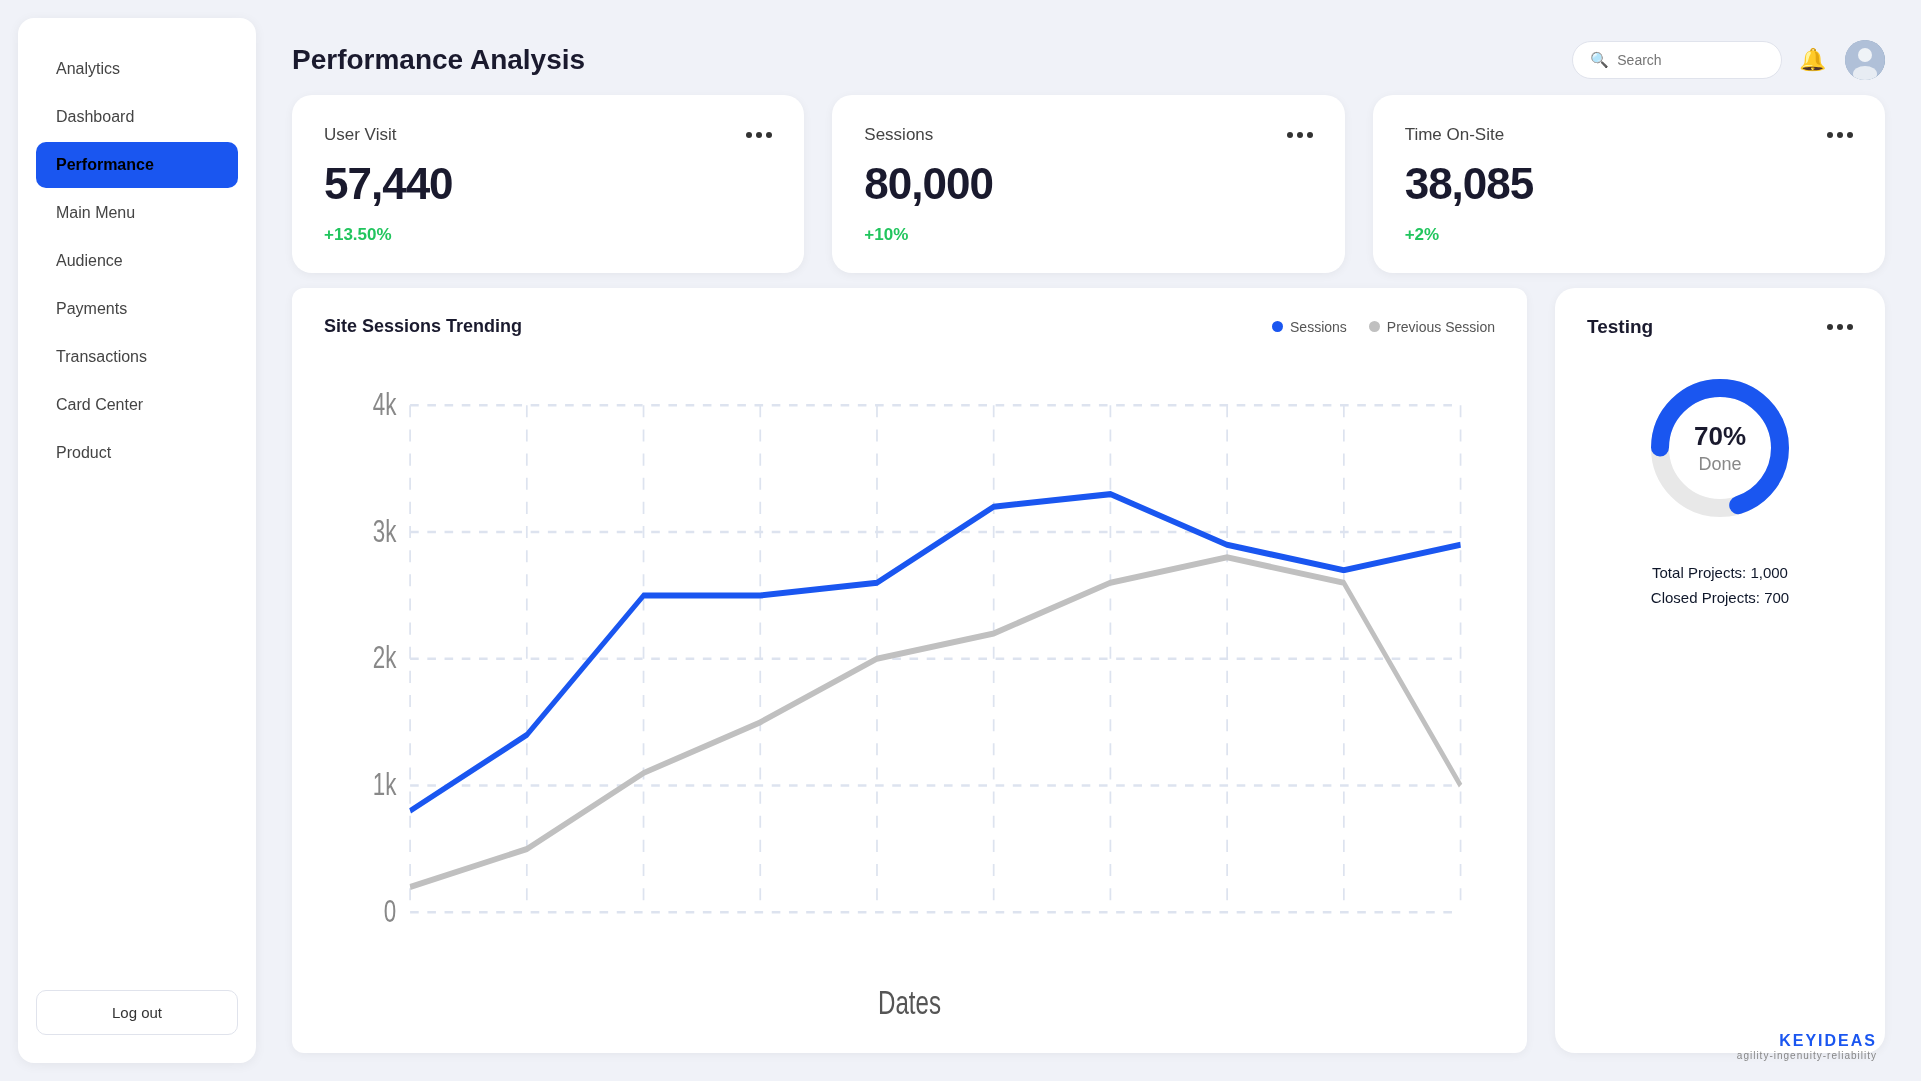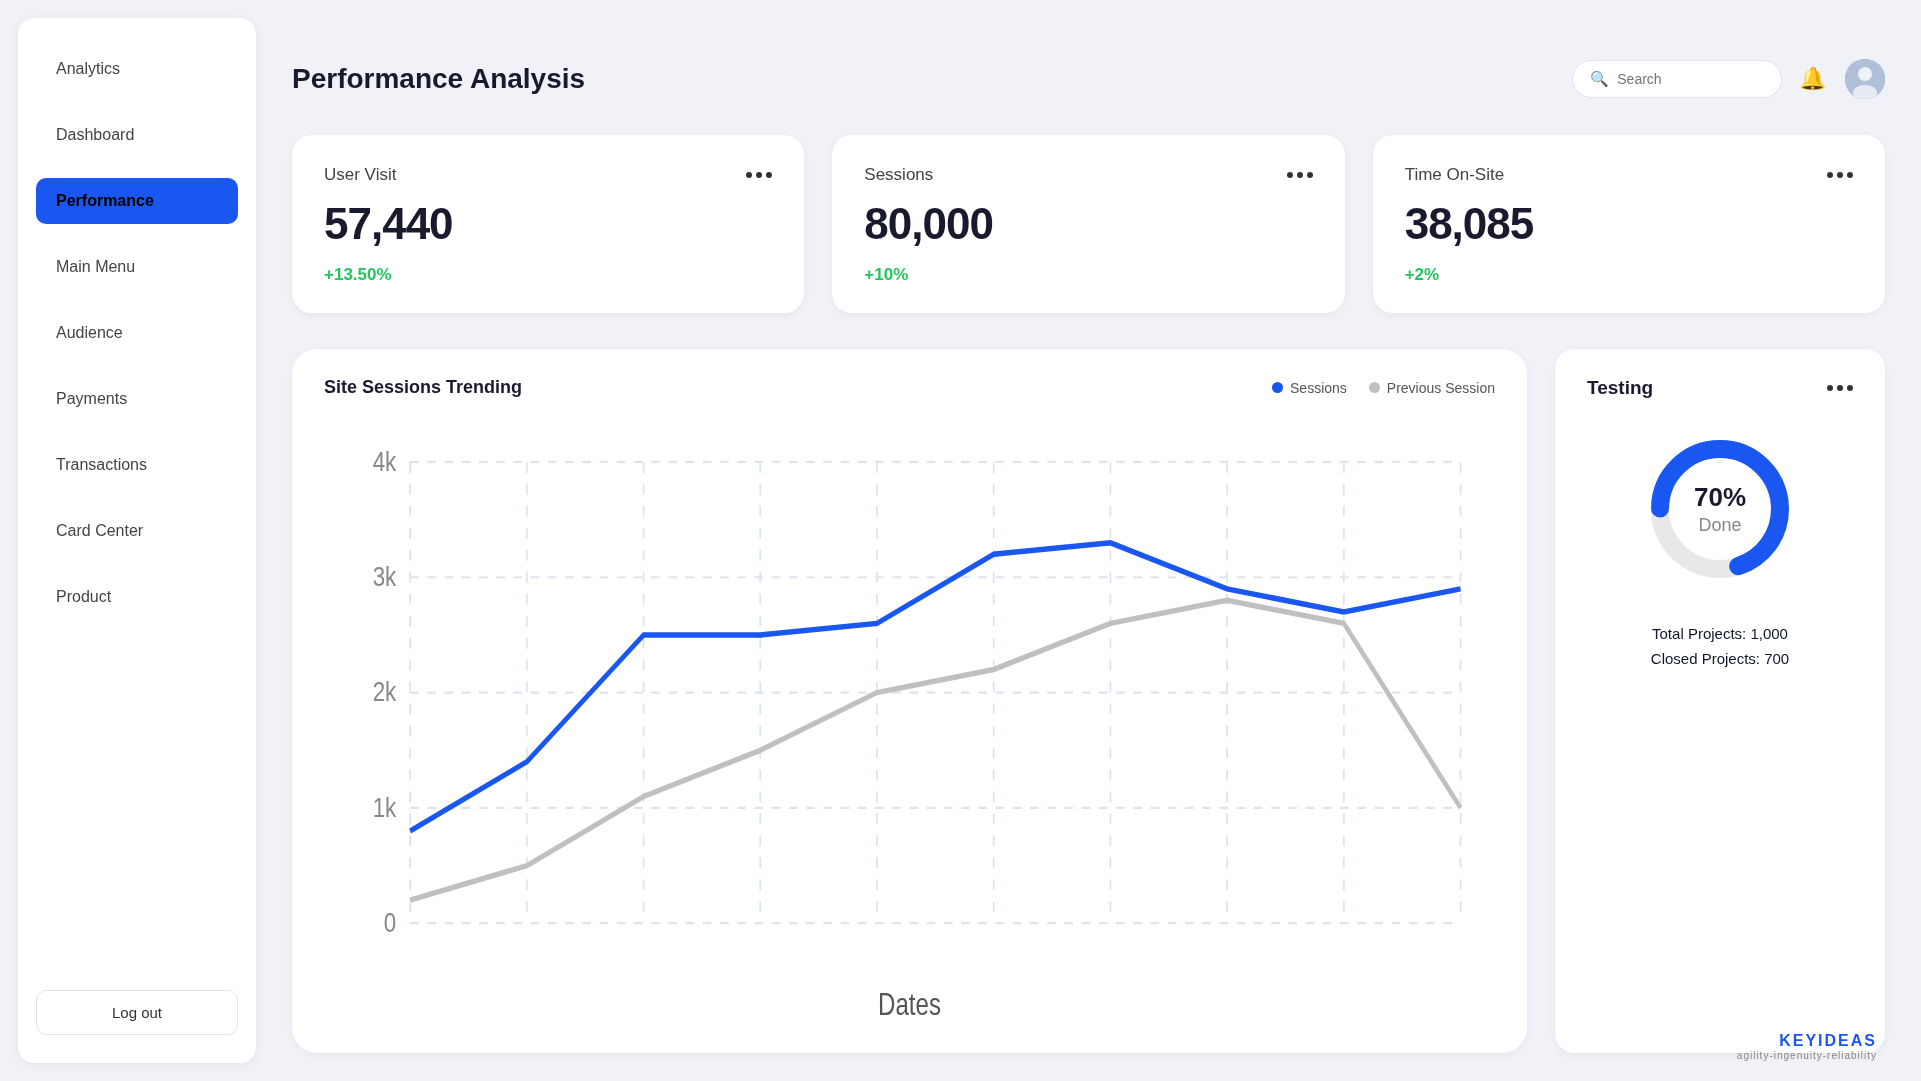--- a/index.html
+++ b/index.html
@@ -22,21 +22,21 @@
       margin: 18px 0 18px 18px;
       display: flex;
       flex-direction: column;
       padding: 28px 0 28px 0;
       box-shadow: 0 2px 12px rgba(0,0,0,0.06);
     }
     .sidebar-nav {
       flex: 1;
       display: flex;
       flex-direction: column;
-      gap: 20px;
+      gap: 2px;
       padding: 0 18px;
     }
     .sidebar-item {
       padding: 14px 20px;
       border-radius: 10px;
       cursor: pointer;
       font-size: 16px;
       color: #444;
       font-weight: 400;
       transition: background 0.15s;
@@ -60,24 +60,23 @@
       color: #333;
       cursor: pointer;
       font-weight: 500;
     }
 
     
     .main {
       flex: 1;
       display: flex;
       flex-direction: column;
-      padding: 32px 36px 28px 36px;
-      gap: 36px;
+      padding: 40px 36px 28px 36px;
+      gap: 15px;
       overflow: hidden;
-      margin-top: 27px;
     }
 
     
     .header {
       display: flex;
       align-items: center;
       justify-content: space-between;
     }
     .page-title {
       font-size: 28px;
@@ -177,21 +176,21 @@
       display: flex;
       gap: 28px;
       flex: 1;
       min-height: 0;
     }
 
     
     .chart-card {
       flex: 1;
       background: #fff;
-      border-radius: 25px;
+      border-radius: 12px;
       padding: 28px 32px 20px 32px;
       box-shadow: 0 2px 10px rgba(0,0,0,0.05);
       display: flex;
       flex-direction: column;
     }
     .chart-header {
       display: flex;
       align-items: center;
       justify-content: space-between;
       margin-bottom: 20px;

